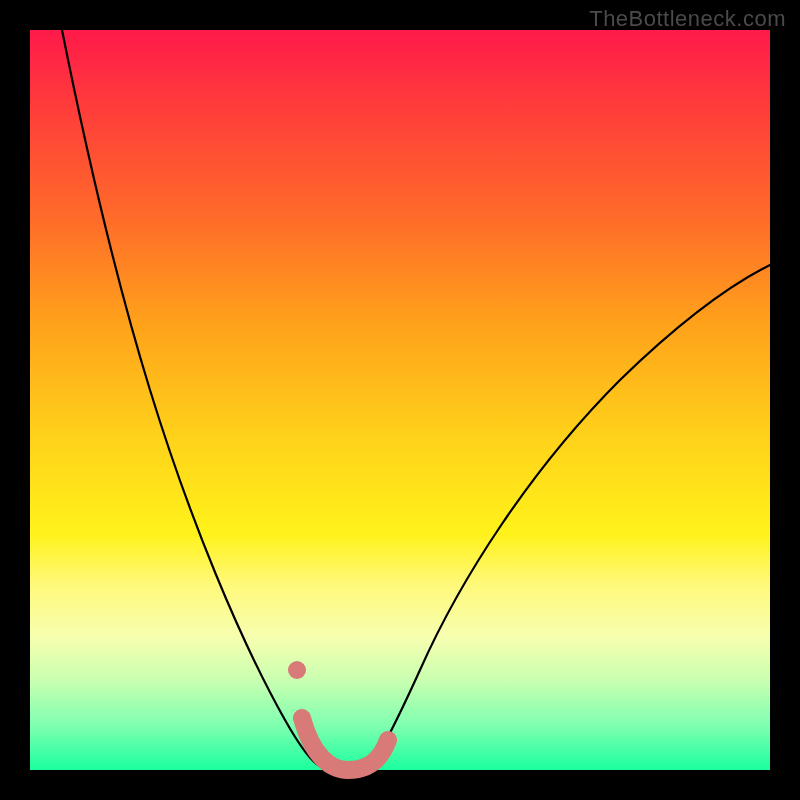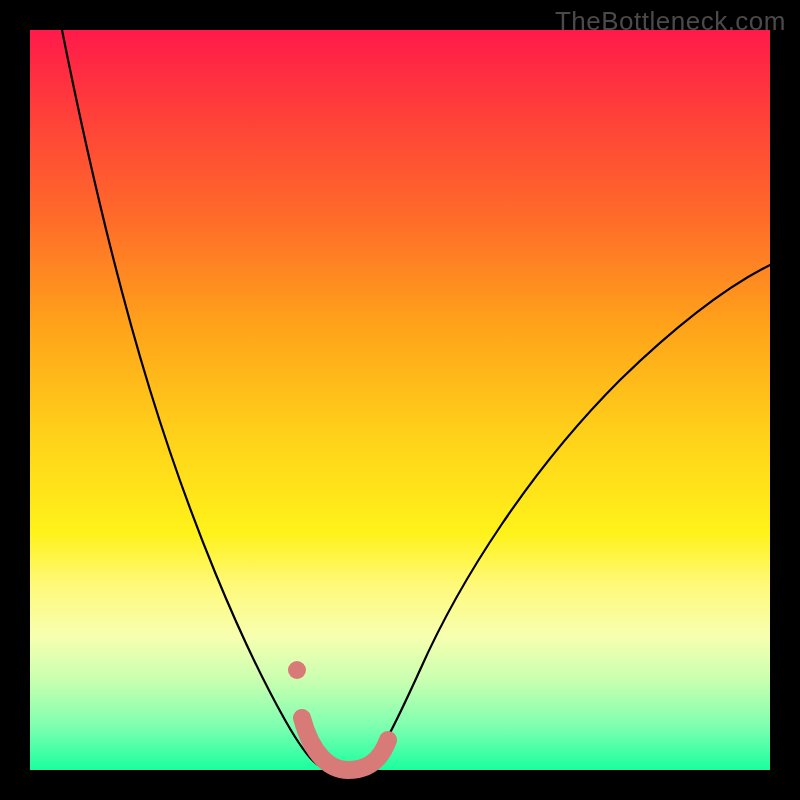--- a/index.html
+++ b/index.html
@@ -30,21 +30,21 @@
       #c8ffb0 88%,
       #7fffb0 94%,
       #1aff9e 100%
     );
   }
   .watermark {
     position: absolute;
     top: 6px;
     right: 14px;
     color: #4a4a4a;
-    font-size: 26px;
+    font-size: 22px;
     letter-spacing: 0.5px;
     font-weight: 500;
     user-select: none;
   }
   svg.overlay {
     position: absolute;
     left: 30px;
     top: 30px;
     width: 740px;
     height: 740px;

